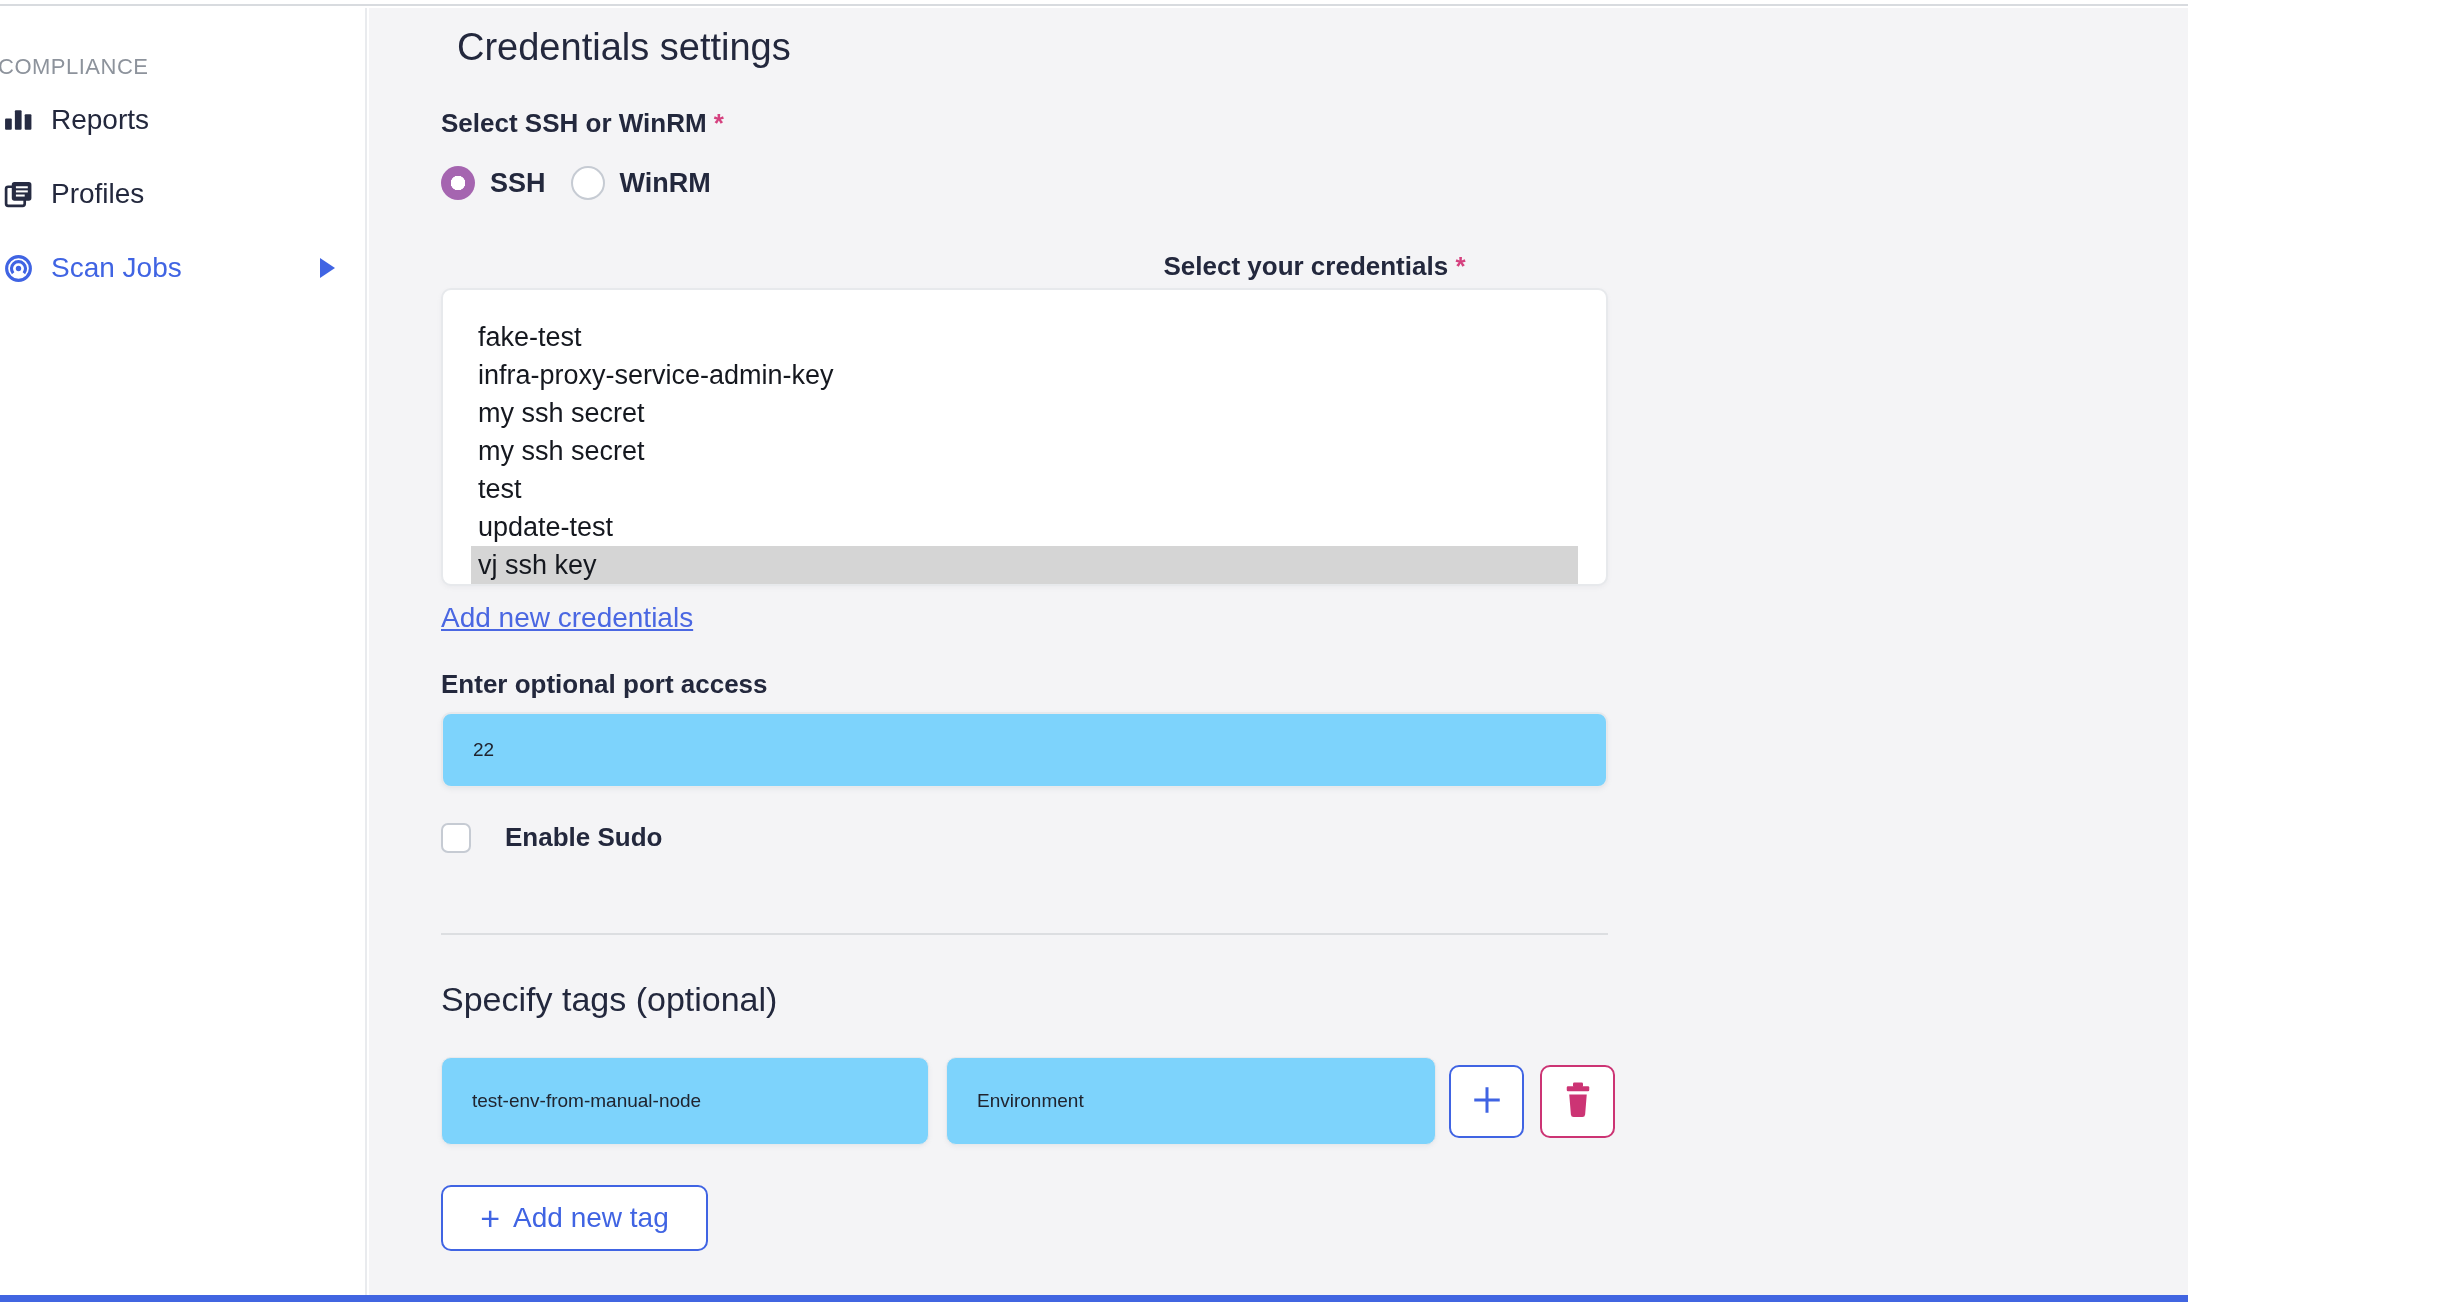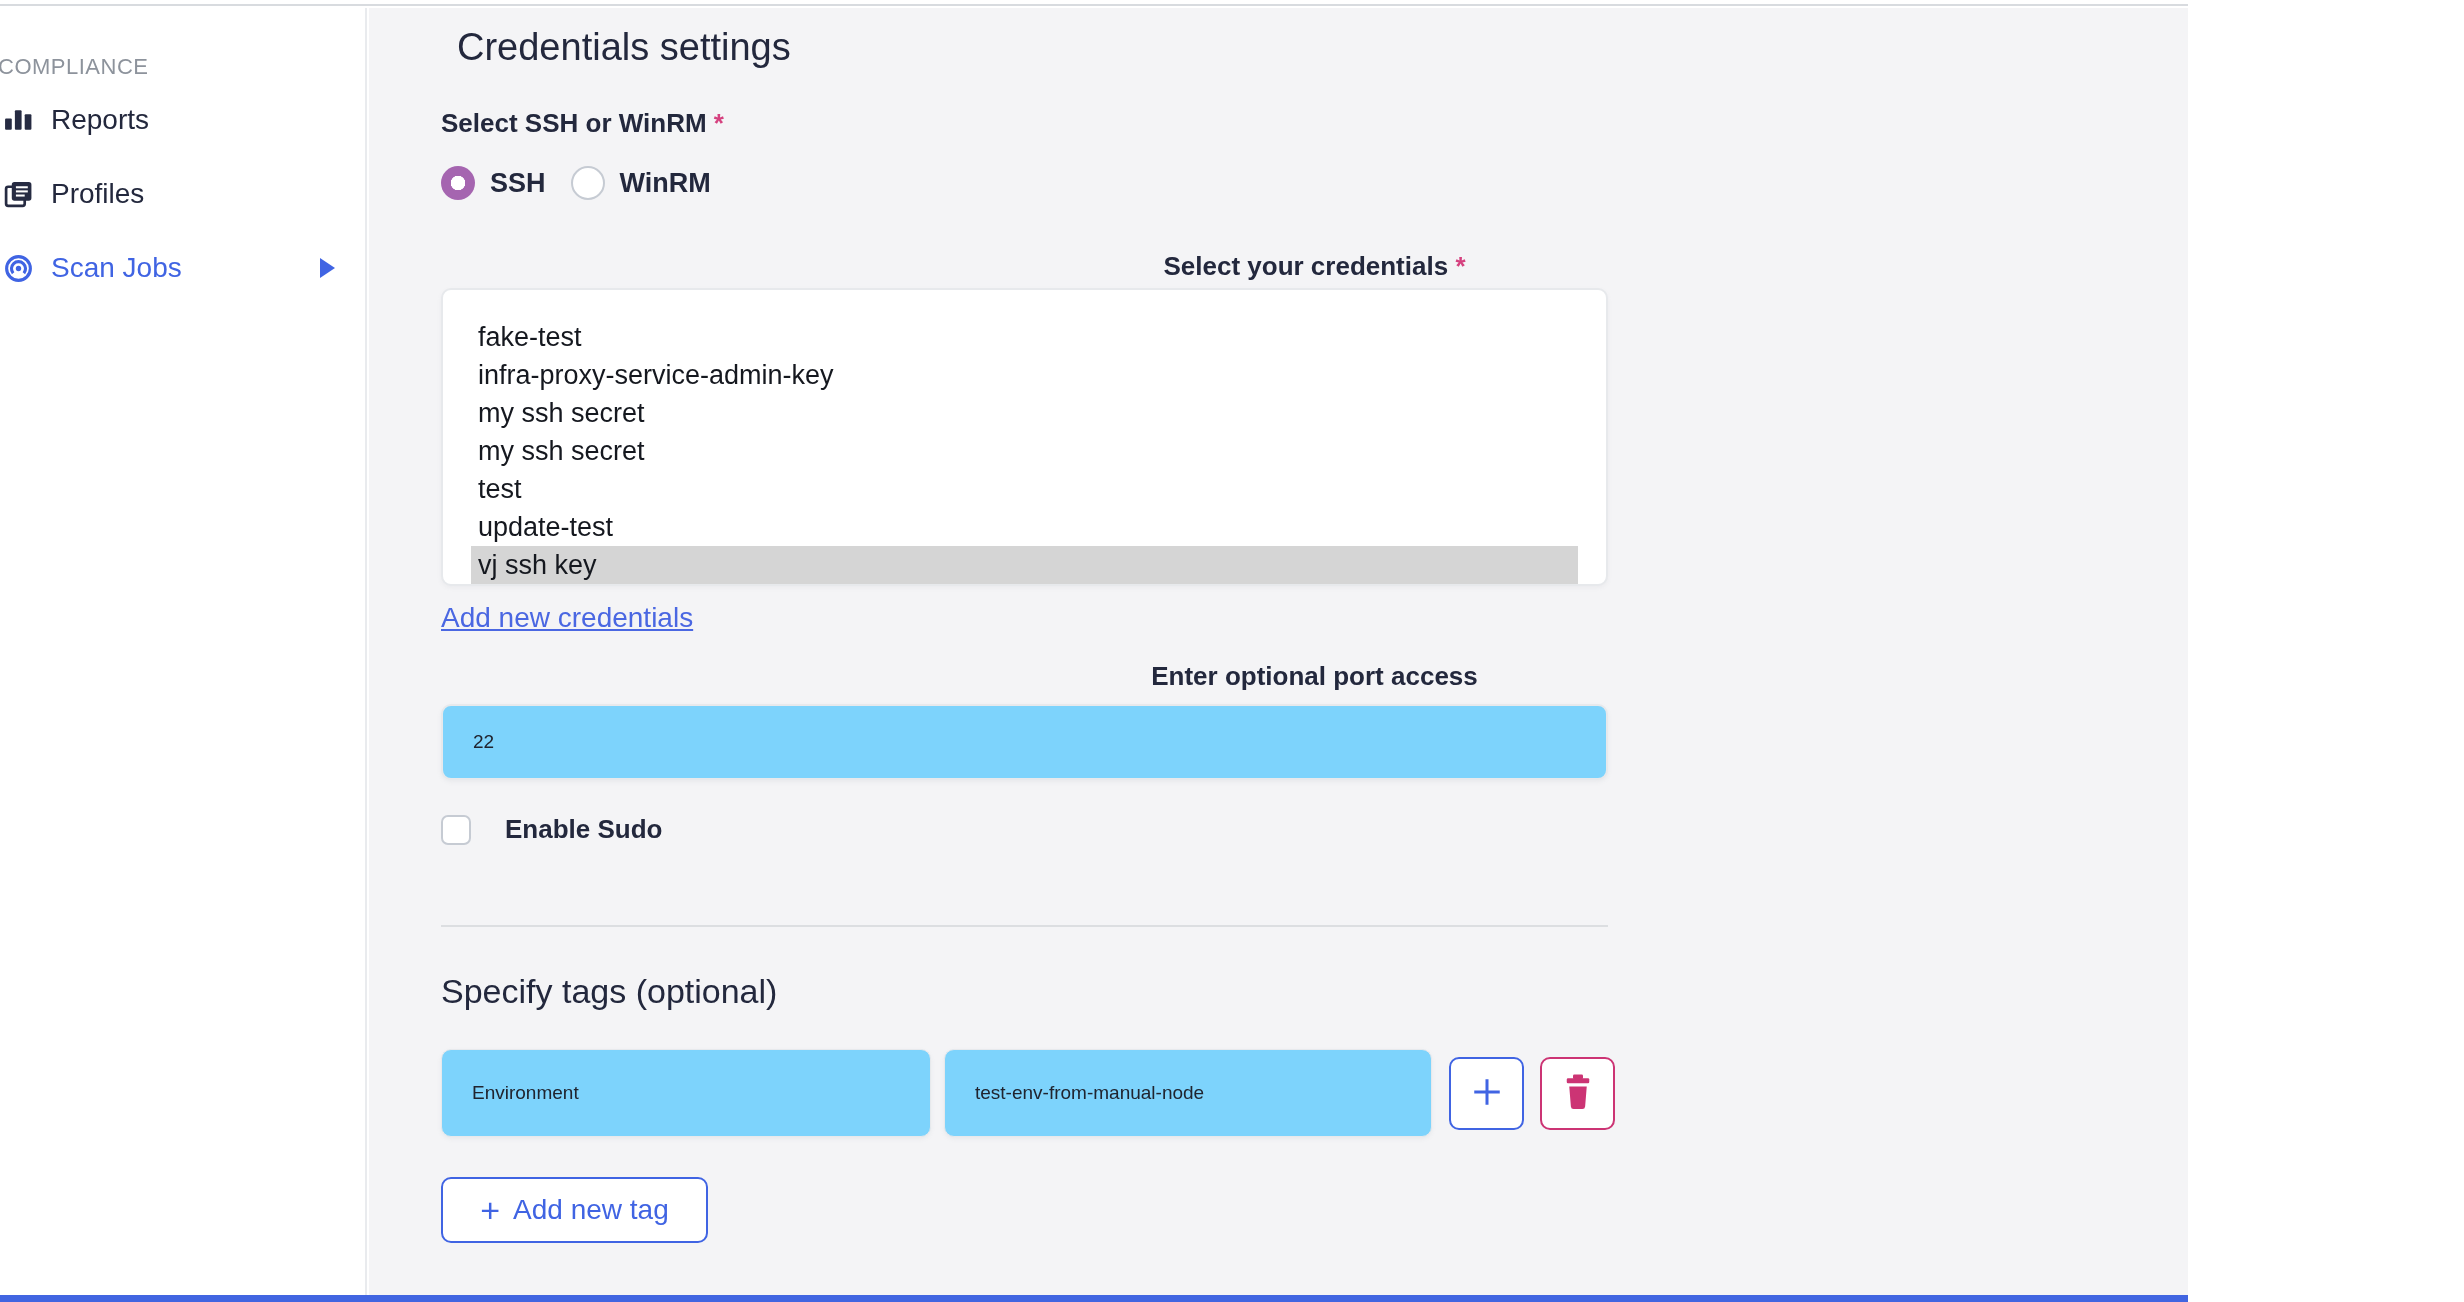--- a/index.html
+++ b/index.html
@@ -101,21 +101,21 @@
     white-space: nowrap;
   }
   .cred-option.selected {
     background: var(--selected-option-bg);
     margin: 0 28px; padding-left: 7px;
   }
   .add-link {
     display: inline-block; margin-top: 16px;
     font-size: 28px; color: #4a67e2; text-decoration: underline; cursor: pointer;
   }
-  .label-port { margin-top: 26px; text-align: center; }
+  .label-port { margin-top: 34px; }
   .text-input {
     display: block; background: #7dd3fc;
     border: 2px solid var(--border-light); border-radius: 10px;
     font-family: "Liberation Sans", sans-serif;
     font-size: 19px; color: #20242f;
     box-shadow: 0 2px 4px rgba(140,145,155,0.10);
   }
   .port-input { margin-top: 12px; width: 1167px; height: 76px; padding: 0 30px; }
 
   .sudo-row { margin-top: 34px; display: flex; align-items: center; }
@@ -242,22 +242,22 @@
     <div class="sudo-row">
       <input type="checkbox" class="checkbox" style="">
       <span class="sudo-label">Enable Sudo</span>
     </div>
 
     <hr class="divider">
 
     <h2 class="tags-title">Specify tags (optional)</h2>
 
     <div class="tag-row">
+      <input class="text-input tag-value" value="test-env-from-manual-node" style="">
       <input class="text-input tag-key" value="Environment" style="">
-      <input class="text-input tag-value" value="test-env-from-manual-node" style="">
       <button class="icon-btn plus-btn">
         <span>
           <svg viewBox="0 0 24 24" width="36" height="36" fill="none" stroke="currentColor" stroke-width="2">
             <path d="M12 3.5v17M3.5 12h17"></path>
           </svg>
         </span>
       </button>
       <button class="icon-btn trash-btn">
         <span>
           <svg viewBox="0 0 24 28" width="30" height="36" fill="currentColor">

